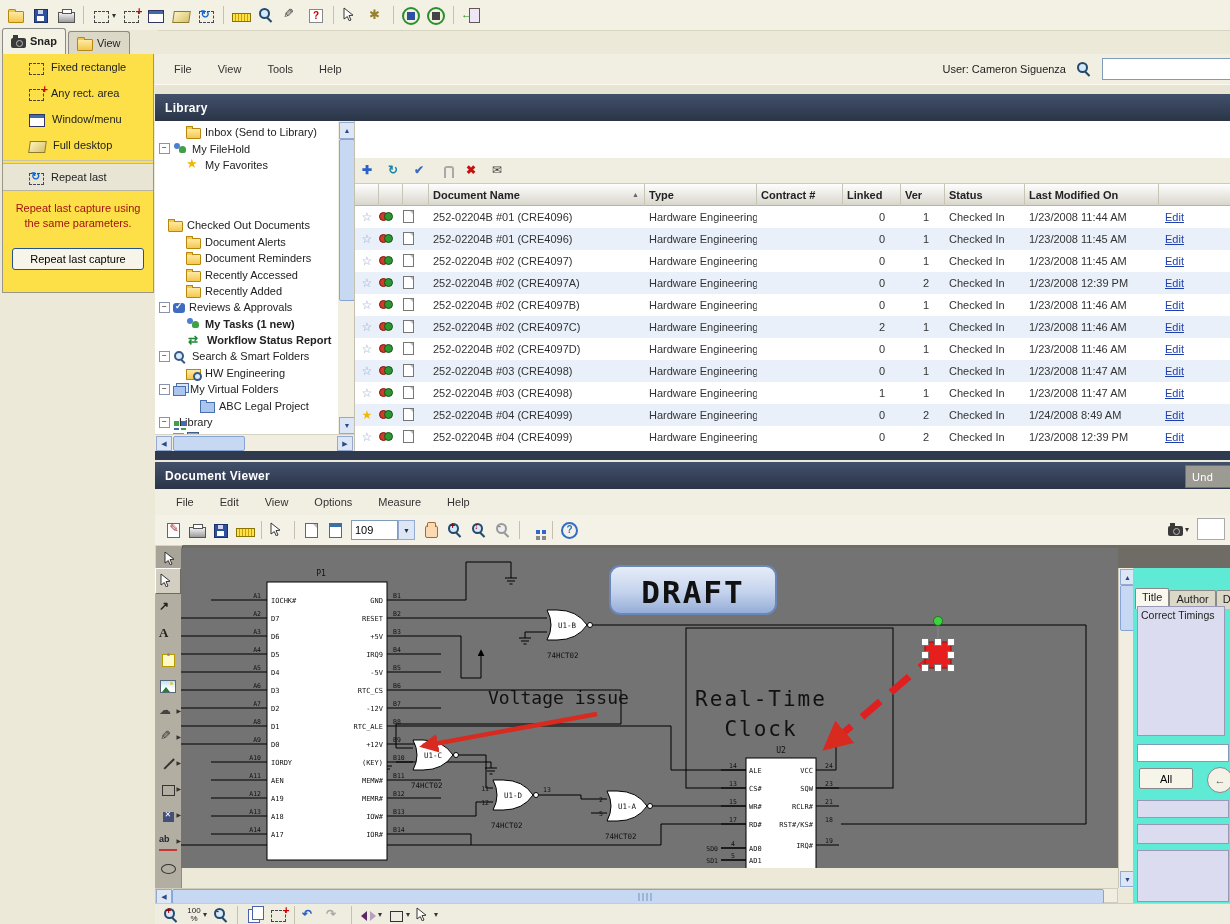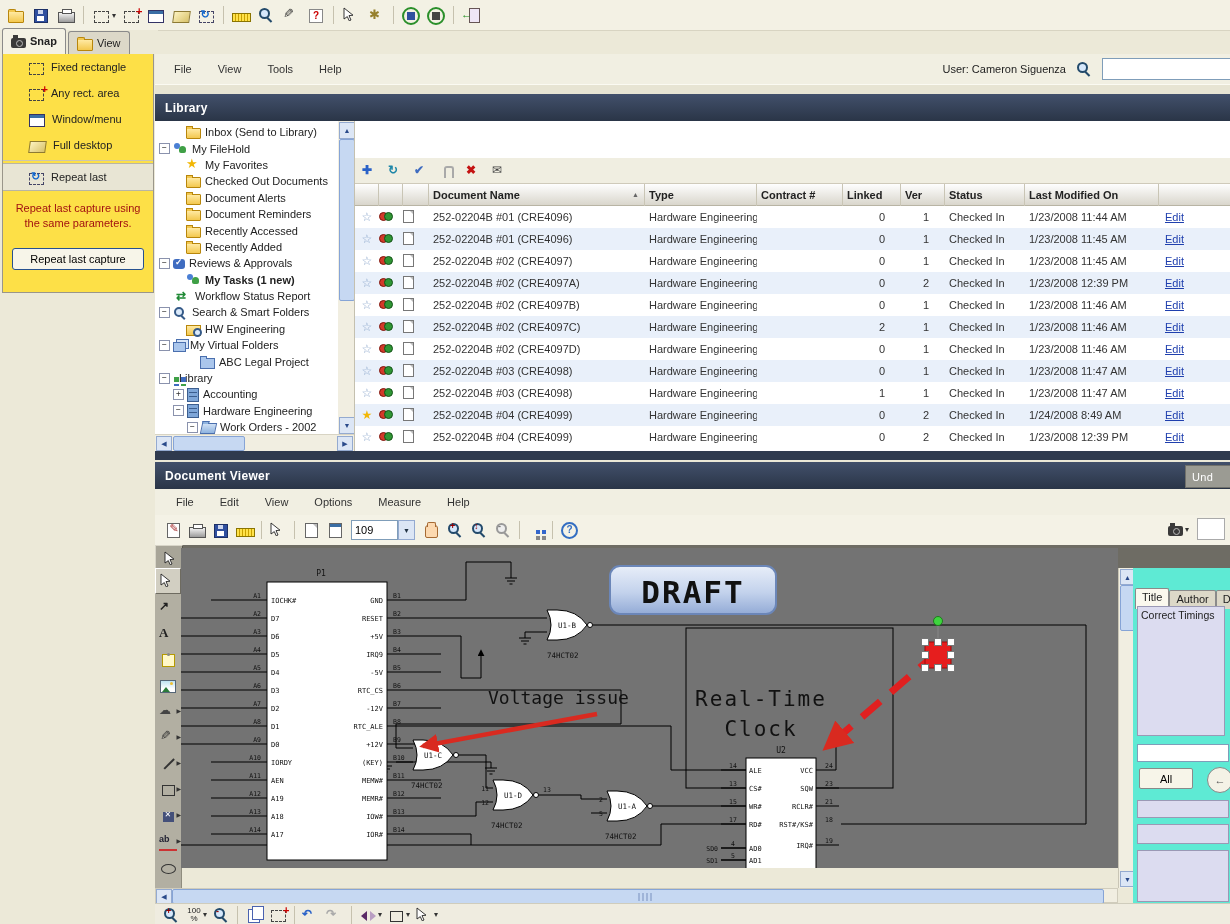--- a/index.html
+++ b/index.html
@@ -329,21 +329,21 @@
         <div class="tree-row" style="padding-left: 4px;">
           <span class="exp">−</span>
           <span class="tic tic-users"></span>
           <span>My FileHold</span>
         </div>
         <div class="tree-row" style="padding-left: 18px;">
           <span class="exp-sp"></span>
           <span class="tic tic-star"></span>
           <span>My Favorites</span>
         </div>
-        <div class="tree-row" style="padding-left: 18px;">
+        <div class="tree-row" style=" margin-top: 44px;">
           <span class="exp-sp"></span>
           <span class="tic tic-folder"></span>
           <span>Checked Out Documents</span>
         </div>
         <div class="tree-row" style="padding-left: 18px;">
           <span class="exp-sp"></span>
           <span class="tic tic-folder"></span>
           <span>Document Alerts</span>
         </div>
         <div class="tree-row" style="padding-left: 18px;">
@@ -364,21 +364,21 @@
         <div class="tree-row" style="padding-left: 4px;">
           <span class="exp">−</span>
           <span class="tic tic-approvals"></span>
           <span>Reviews &amp; Approvals</span>
         </div>
         <div class="tree-row bold" style="padding-left: 18px;">
           <span class="exp-sp"></span>
           <span class="tic tic-users"></span>
           <span>My Tasks (1 new)</span>
         </div>
-        <div class="tree-row" style="padding-left: 8px;">
+        <div class="tree-row" style="padding-left: 20px; font-weight: bold;">
           <span class="exp-sp"></span>
           <span class="tic tic-workflow"></span>
           <span>Workflow Status Report</span>
         </div>
         <div class="tree-row" style="padding-left: 4px;">
           <span class="exp">−</span>
           <span class="tic tic-search"></span>
           <span>Search &amp; Smart Folders</span>
         </div>
         <div class="tree-row" style="padding-left: 18px;">

